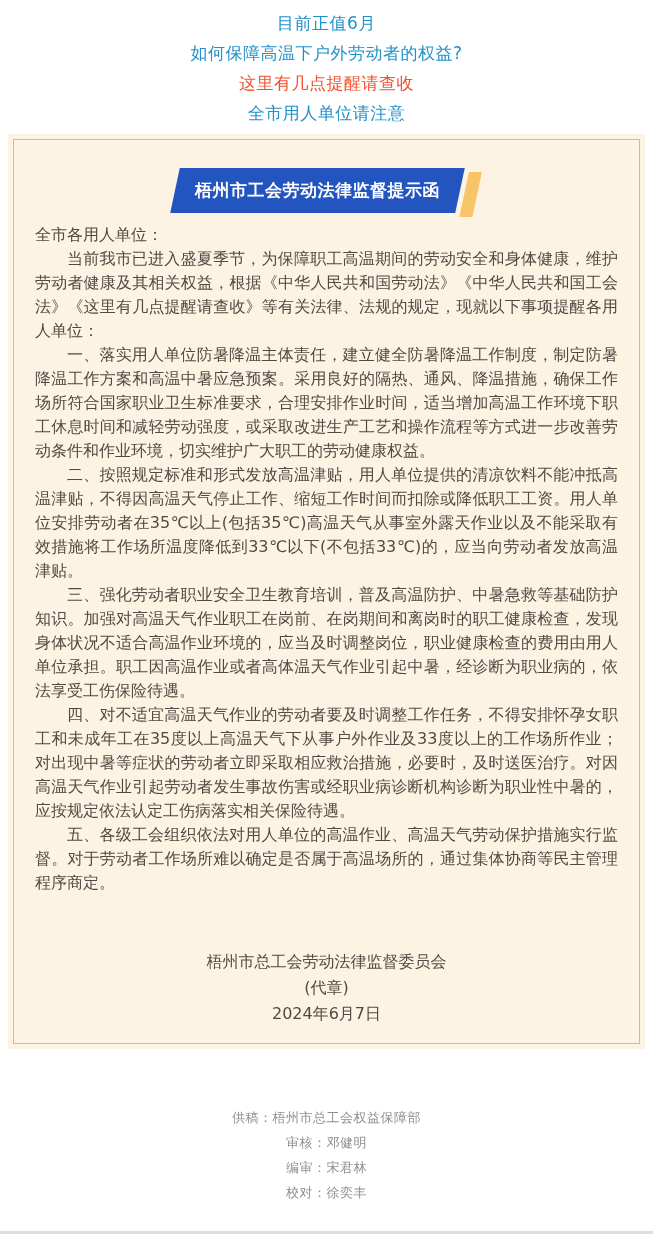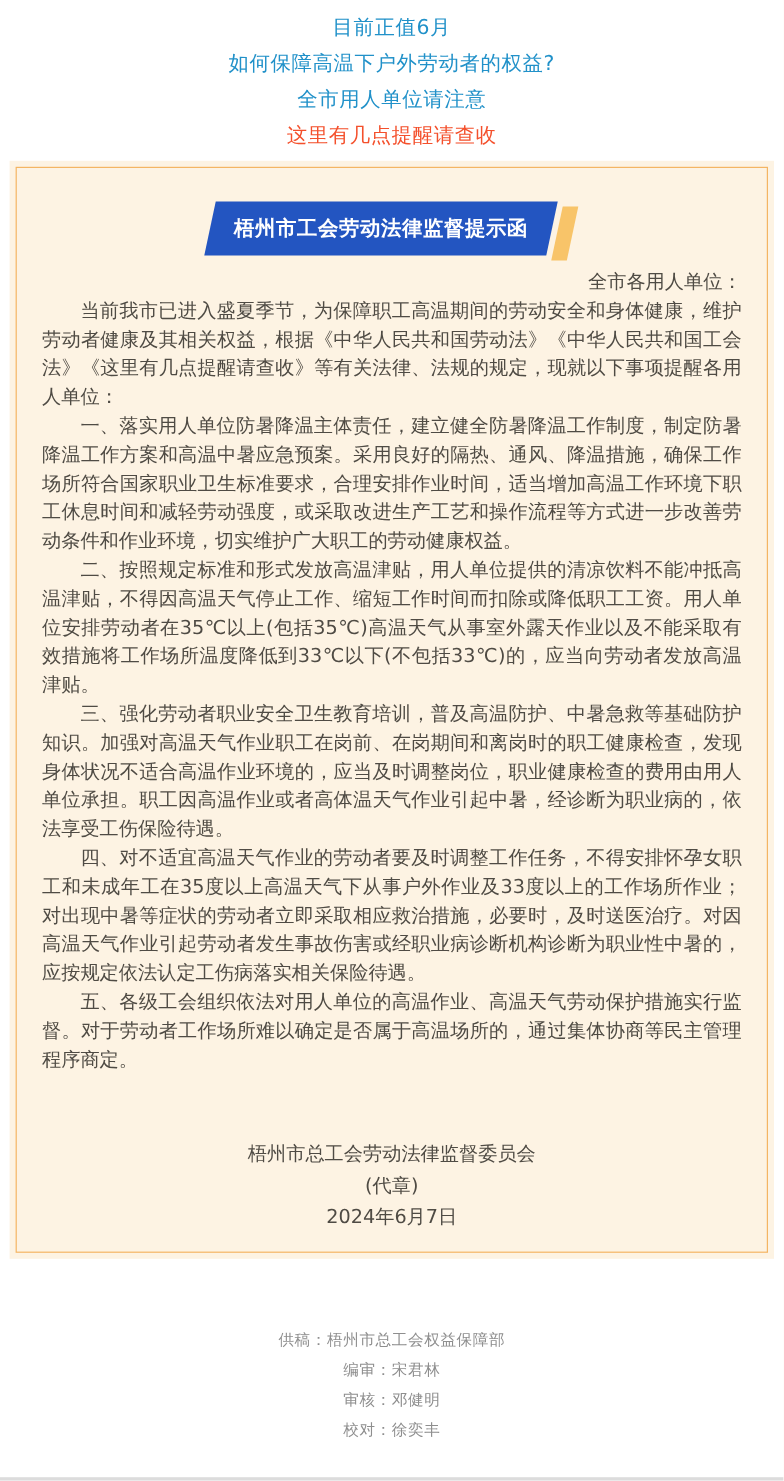--- a/index.html
+++ b/index.html
@@ -64,21 +64,20 @@
     letter-spacing: 0.5px;
     white-space: nowrap;
   }
 
   
   .salutation {
     font-size: 16px;
     line-height: 24px;
     color: #4f4b44;
     margin-top: 6px;
-    text-align: right;
   }
   .para {
     margin: 0;
     font-size: 16px;
     line-height: 24px;
     color: #4f4b44;
     text-indent: 2em;
     text-align: justify;
   }
 
@@ -110,22 +109,22 @@
   }
 </style>
 </head>
 <body>
 
 <div class="page">
 
   <div class="intro">
     <div class="intro-line">目前正值6月</div>
     <div class="intro-line">如何保障高温下户外劳动者的权益?</div>
+    <div class="intro-line highlight">这里有几点提醒请查收</div>
     <div class="intro-line">全市用人单位请注意</div>
-    <div class="intro-line highlight">这里有几点提醒请查收</div>
   </div>
 
   <div class="notice-card">
     <div class="notice-card-border">
 
       <div class="banner-row">
         <div class="banner">
           <span class="banner-title">梧州市工会劳动法律监督提示函</span>
           <span class="banner-accent"></span>
         </div>
@@ -147,24 +146,24 @@
       </div>
 
     </div>
   </div>
 
   <div class="credits">
     <div class="credit-line">
       <span>供稿：</span><span>梧州市总工会权益保障部</span>
     </div>
     <div class="credit-line">
-      <span>编审：</span><span>宋君林</span>
+      <span>审核：</span><span>邓健明</span>
     </div>
     <div class="credit-line">
-      <span>审核：</span><span>邓健明</span>
+      <span>编审：</span><span>宋君林</span>
     </div>
     <div class="credit-line">
       <span>校对：</span><span>徐奕丰</span>
     </div>
 
   </div>
 
   <div class="bottom-divider"></div>
 
 </div>

